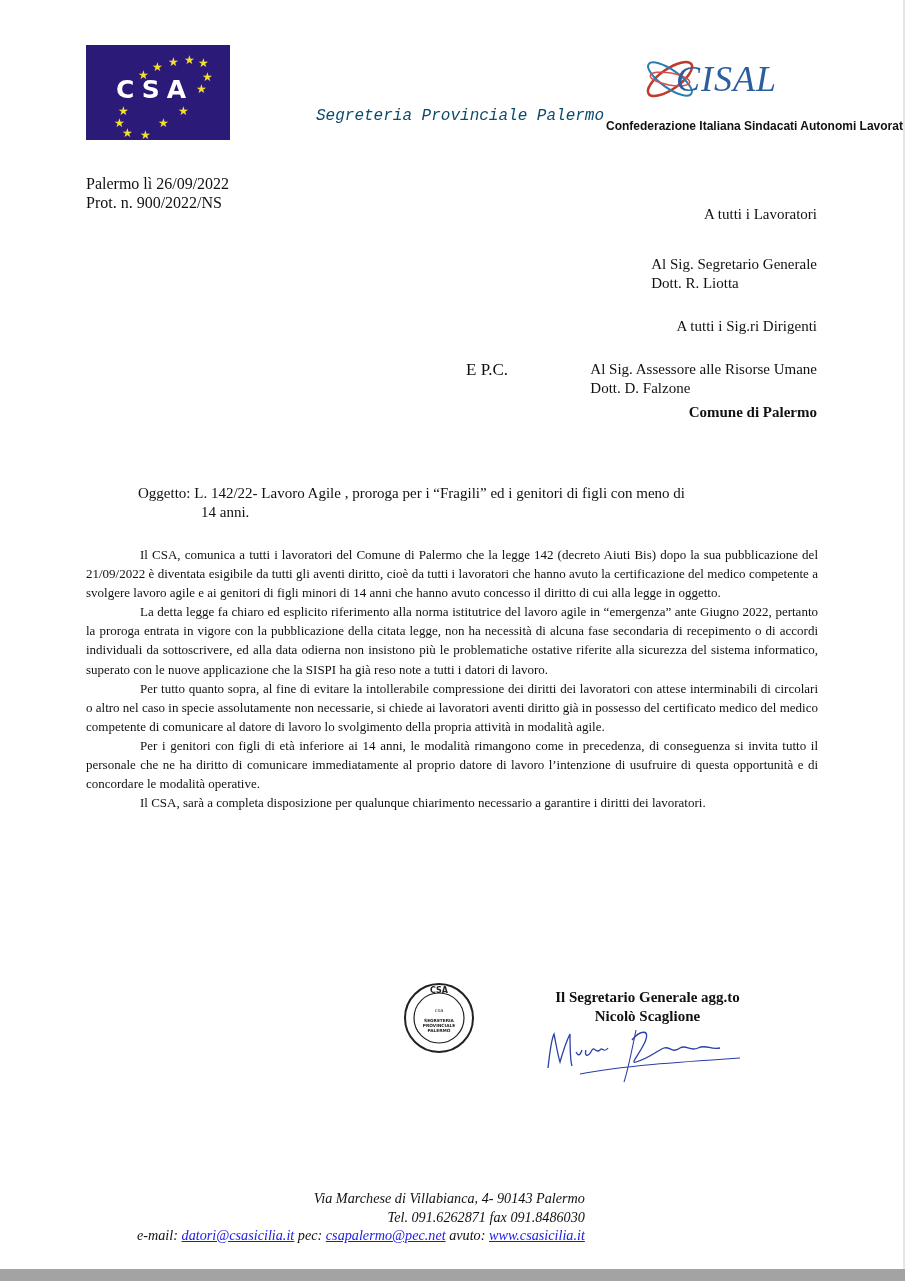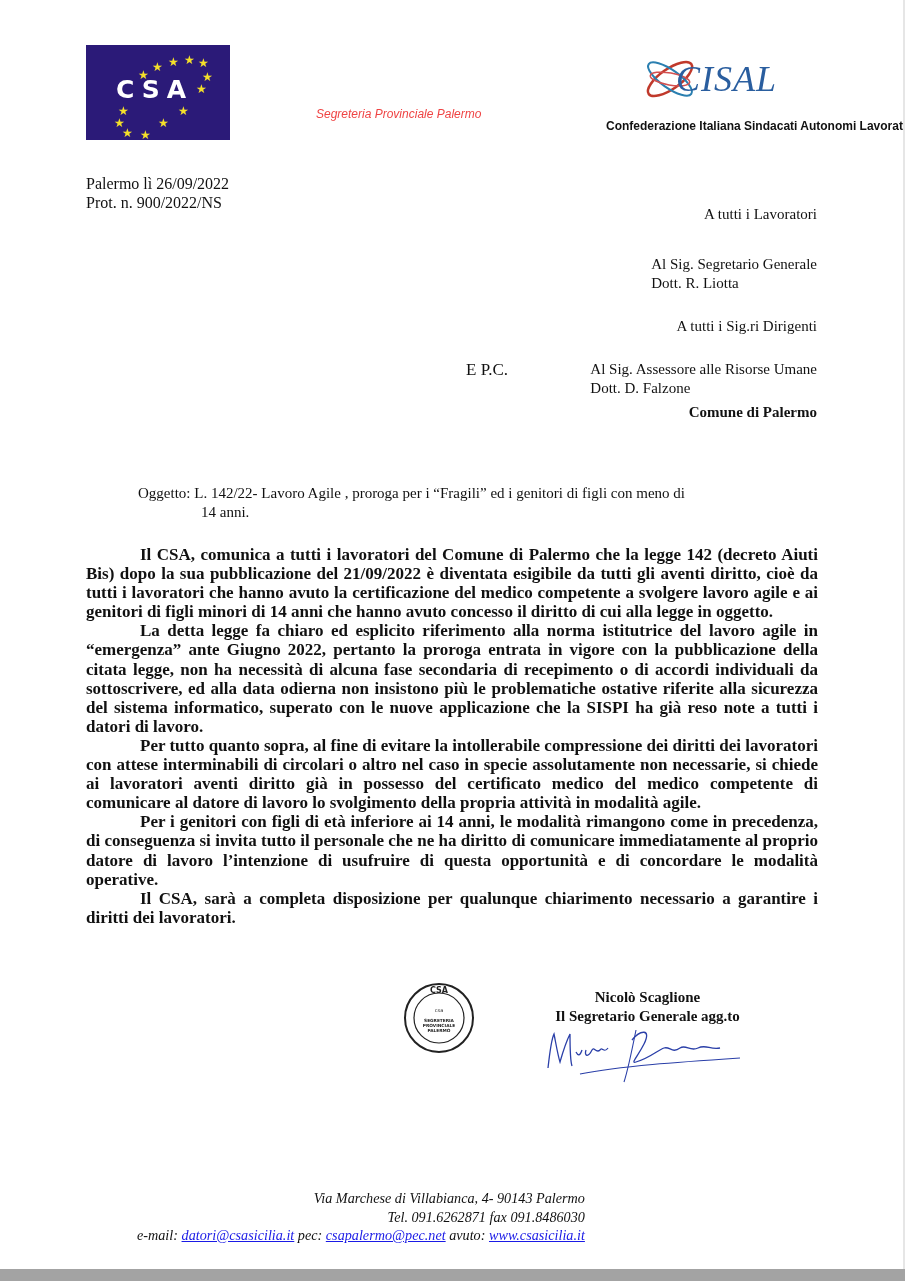--- a/index.html
+++ b/index.html
@@ -10,39 +10,39 @@
   .abs { position: absolute; }
   .logo-csa {
     left: 86px; top: 45px; width: 144px; height: 95px; background: #2b1a78;
   }
   .logo-csa .csa-text {
     position: absolute; left: 30px; top: 30px; font-family: "DejaVu Sans", sans-serif;
     font-weight: bold; color: #fff; font-size: 25px; letter-spacing: 7px;
   }
   .logo-csa .star { position: absolute; color: #f4e02a; font-size: 12px; line-height: 12px; }
   .segreteria {
-    left: 316px; top: 107px; font-family: Liberation Sans, sans-serif; font-style: italic; font-size: 12px; color: #ef4444;
+    left: 316px; top: 107px; font-family: Liberation Mono, monospace; font-style: italic; font-size: 16px; color: #0c4a6e;
   }
   .logo-cisal { left: 600px; top: 48px; width: 245px; height: 85px; }
   .cisal-word {
     position: absolute; left: 76px; top: 10px; font-family: "Liberation Serif", serif; font-style: italic;
     font-size: 36px; color: #2a5e9f; letter-spacing: 1px;
   }
   .cisal-sub {
     position: absolute; left: 6px; top: 71px; font-family: "Liberation Sans", sans-serif; font-weight: bold;
     font-size: 12px; color: #111; white-space: nowrap;
   }
   .meta { left: 86px; top: 174px; line-height: 19px; font-size: 16px; font-family: Liberation Serif, serif; }
   .recip { right: 88px; text-align: left; font-size: 15px; line-height: 19px; }
   .epc { left: 466px; top: 360px; font-size: 17px; }
   .bold { font-weight: bold; }
   .subject { left: 138px; top: 484px; width: 690px; font-size: 15px; line-height: 19px; }
   .subject .cont { padding-left: 63px; }
   .body-text {
-    left: 86px; top: 545px; width: 732px; font-size: 17px; line-height: 19.1px; text-align: justify; font-weight: bold;
+    left: 86px; top: 545px; width: 732px; font-size: 13px; line-height: 19.1px; text-align: justify;
   }
   .body-text p { margin: 0; text-indent: 54px; }
   .stamp { left: 403px; top: 982px; width: 72px; height: 72px; }
   .sig-title { left: 525px; top: 988px; width: 245px; text-align: center; font-weight: bold; font-size: 15px; line-height: 19px; }
   .signature { left: 540px; top: 1020px; width: 230px; height: 65px; }
   .footer {
     left: 137px; top: 1189px; font-style: italic; font-size: 14.2px; line-height: 18.5px; text-align: right;
   }
   .footer a { color: #1a1ae6; text-decoration: underline; }
   .bottom-bar { left: 0; top: 1269px; width: 905px; height: 12px; background: #a3a3a3; }
@@ -117,22 +117,22 @@
     <circle cx="36" cy="36" r="25" fill="none" stroke="#222" stroke-width="1.2"></circle>
     <text x="36" y="11" text-anchor="middle" font-family="DejaVu Sans, sans-serif" font-size="8" font-weight="bold" fill="#222">CSA</text>
     <text x="36" y="30" text-anchor="middle" font-family="DejaVu Sans, sans-serif" font-size="5" fill="#222">csa</text>
     <text x="36" y="40" text-anchor="middle" font-family="DejaVu Sans, sans-serif" font-size="4.3" font-weight="bold" fill="#222">SEGRETERIA</text>
     <text x="36" y="45" text-anchor="middle" font-family="DejaVu Sans, sans-serif" font-size="4.3" font-weight="bold" fill="#222">PROVINCIALE</text>
     <text x="36" y="50" text-anchor="middle" font-family="DejaVu Sans, sans-serif" font-size="4.3" font-weight="bold" fill="#222">PALERMO</text>
   </svg>
 </div>
 
 <div class="abs sig-title">
+  <div>Il Segretario Generale agg.to</div>
   <div>Nicolò Scaglione</div>
-  <div>Il Segretario Generale agg.to</div>
 </div>
 <svg class="abs signature" viewBox="0 0 230 65">
   <path d="M8 48 C10 30 12 18 14 14 C16 24 18 36 20 42 C24 28 28 18 30 14 C30 28 30 40 32 46" fill="none" stroke="#2a3fa8" stroke-width="1.3"></path>
   <path d="M36 32 C38 36 40 36 42 30 M46 30 C44 36 48 38 52 30 C54 26 56 34 60 30 C62 26 64 34 68 28" fill="none" stroke="#2a3fa8" stroke-width="1.3"></path>
   <path d="M92 20 C100 10 112 8 104 24 C98 36 90 44 96 42 C110 38 118 30 124 28 C130 26 132 34 140 28 C146 24 150 32 158 28 C166 24 170 30 180 28" fill="none" stroke="#2a3fa8" stroke-width="1.3"></path>
   <path d="M40 54 C80 46 140 42 200 38" fill="none" stroke="#2a3fa8" stroke-width="1.2"></path>
   <path d="M96 10 C92 30 88 50 84 62" fill="none" stroke="#2a3fa8" stroke-width="1.1"></path>
 </svg>
 
 <div class="abs footer">

